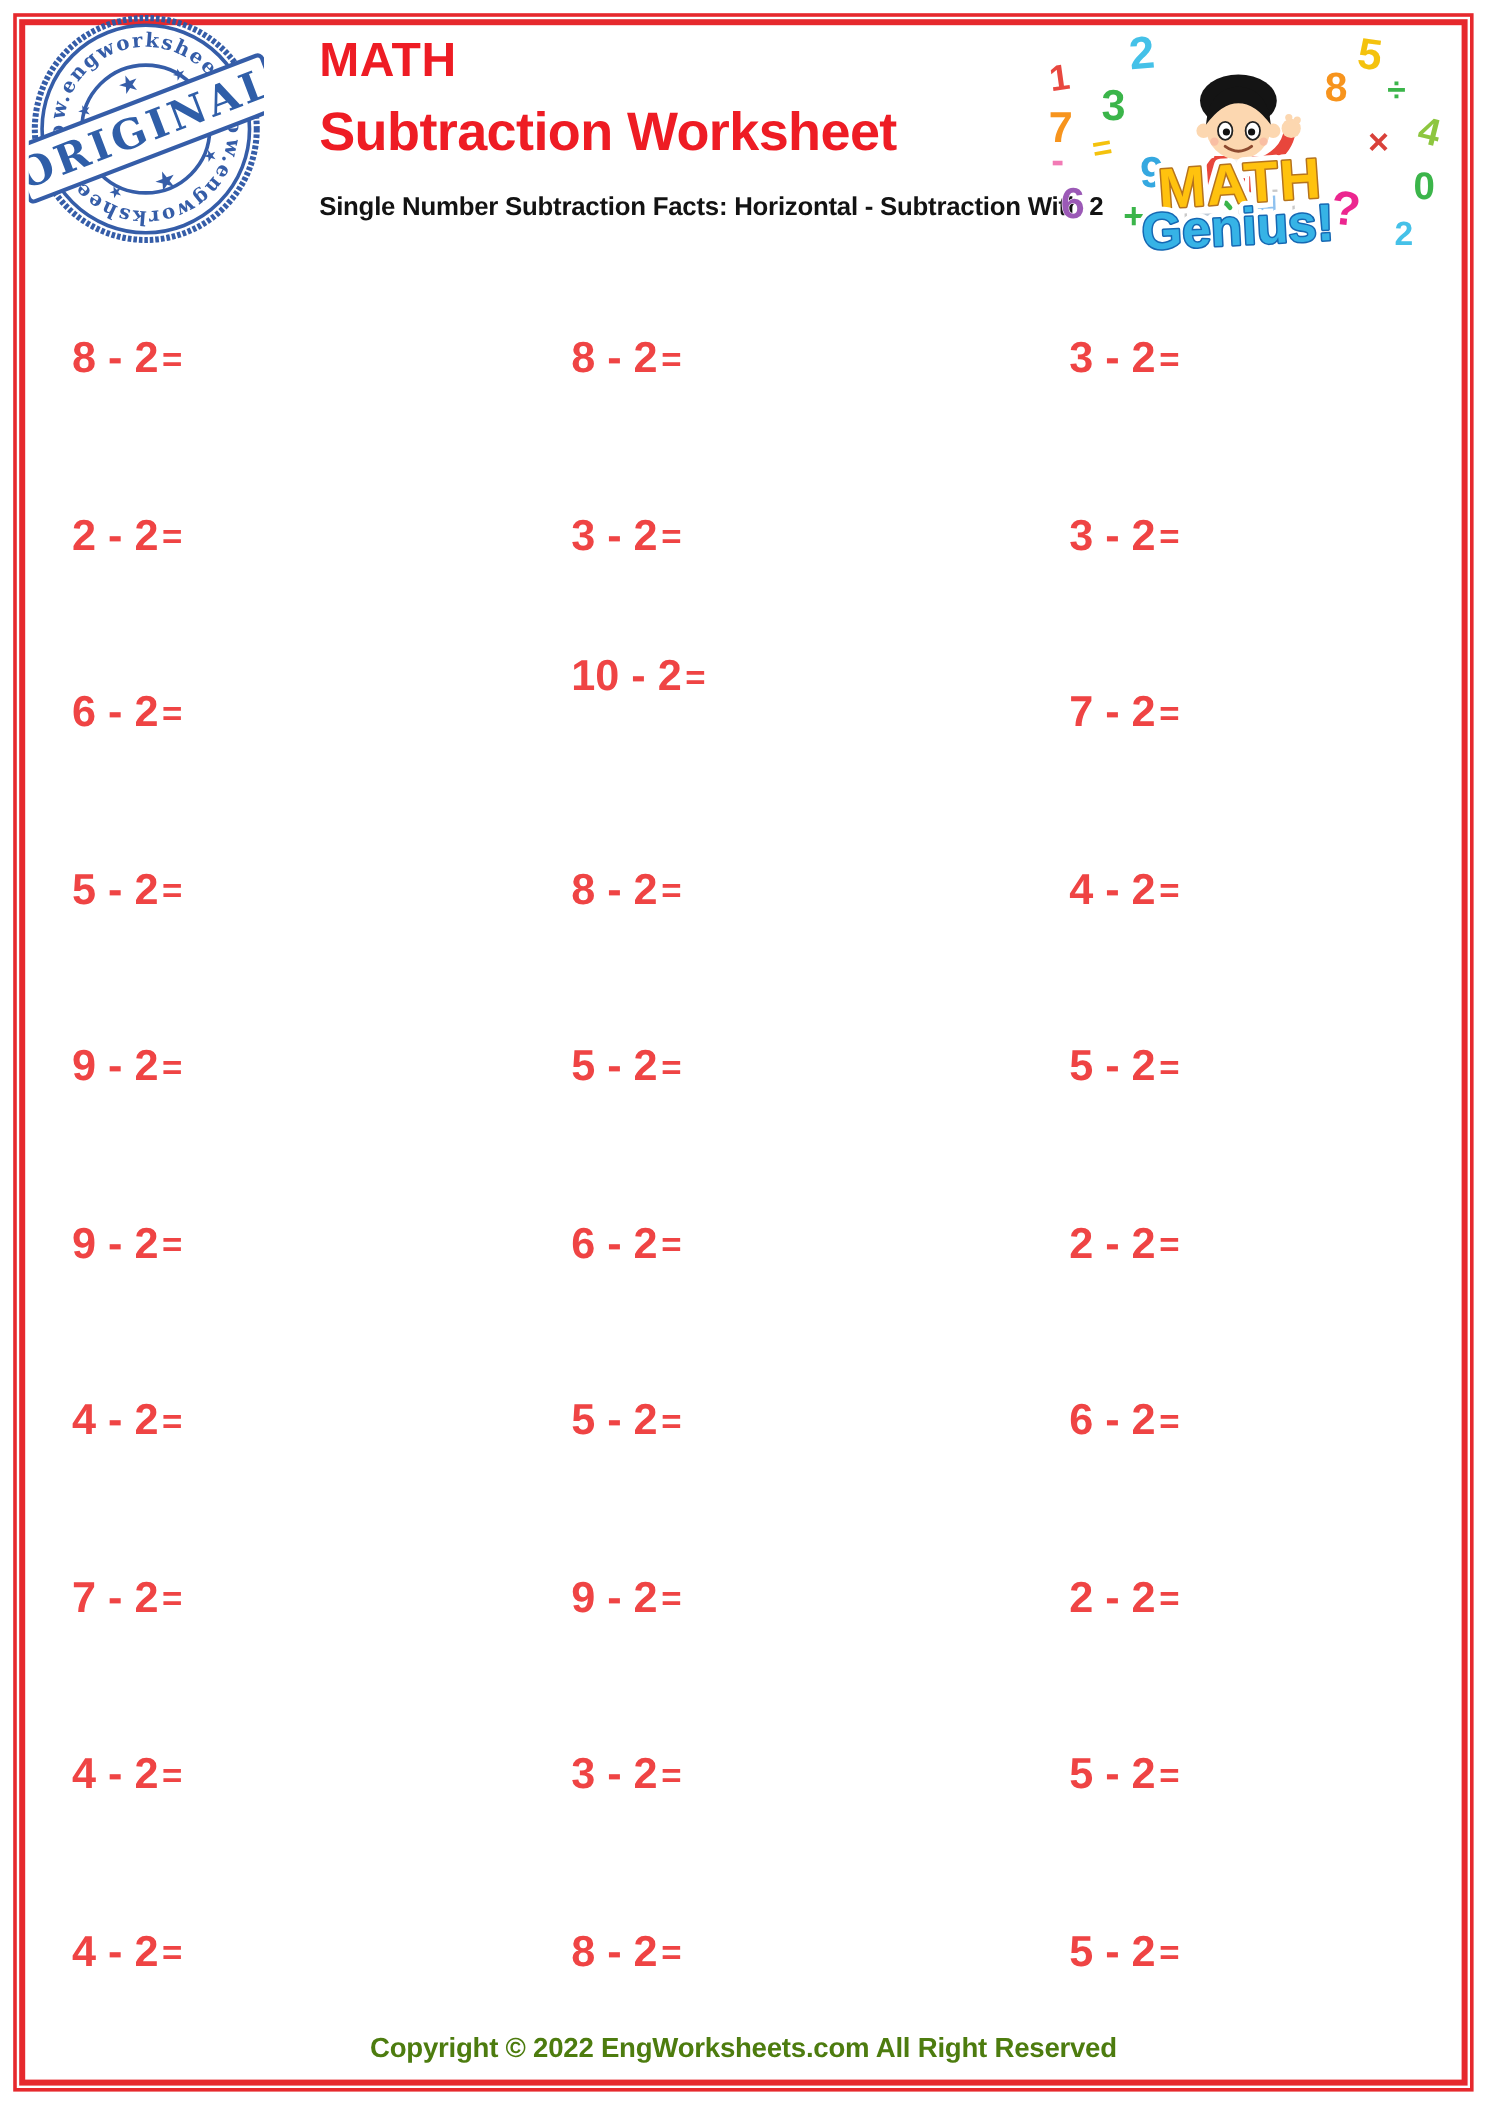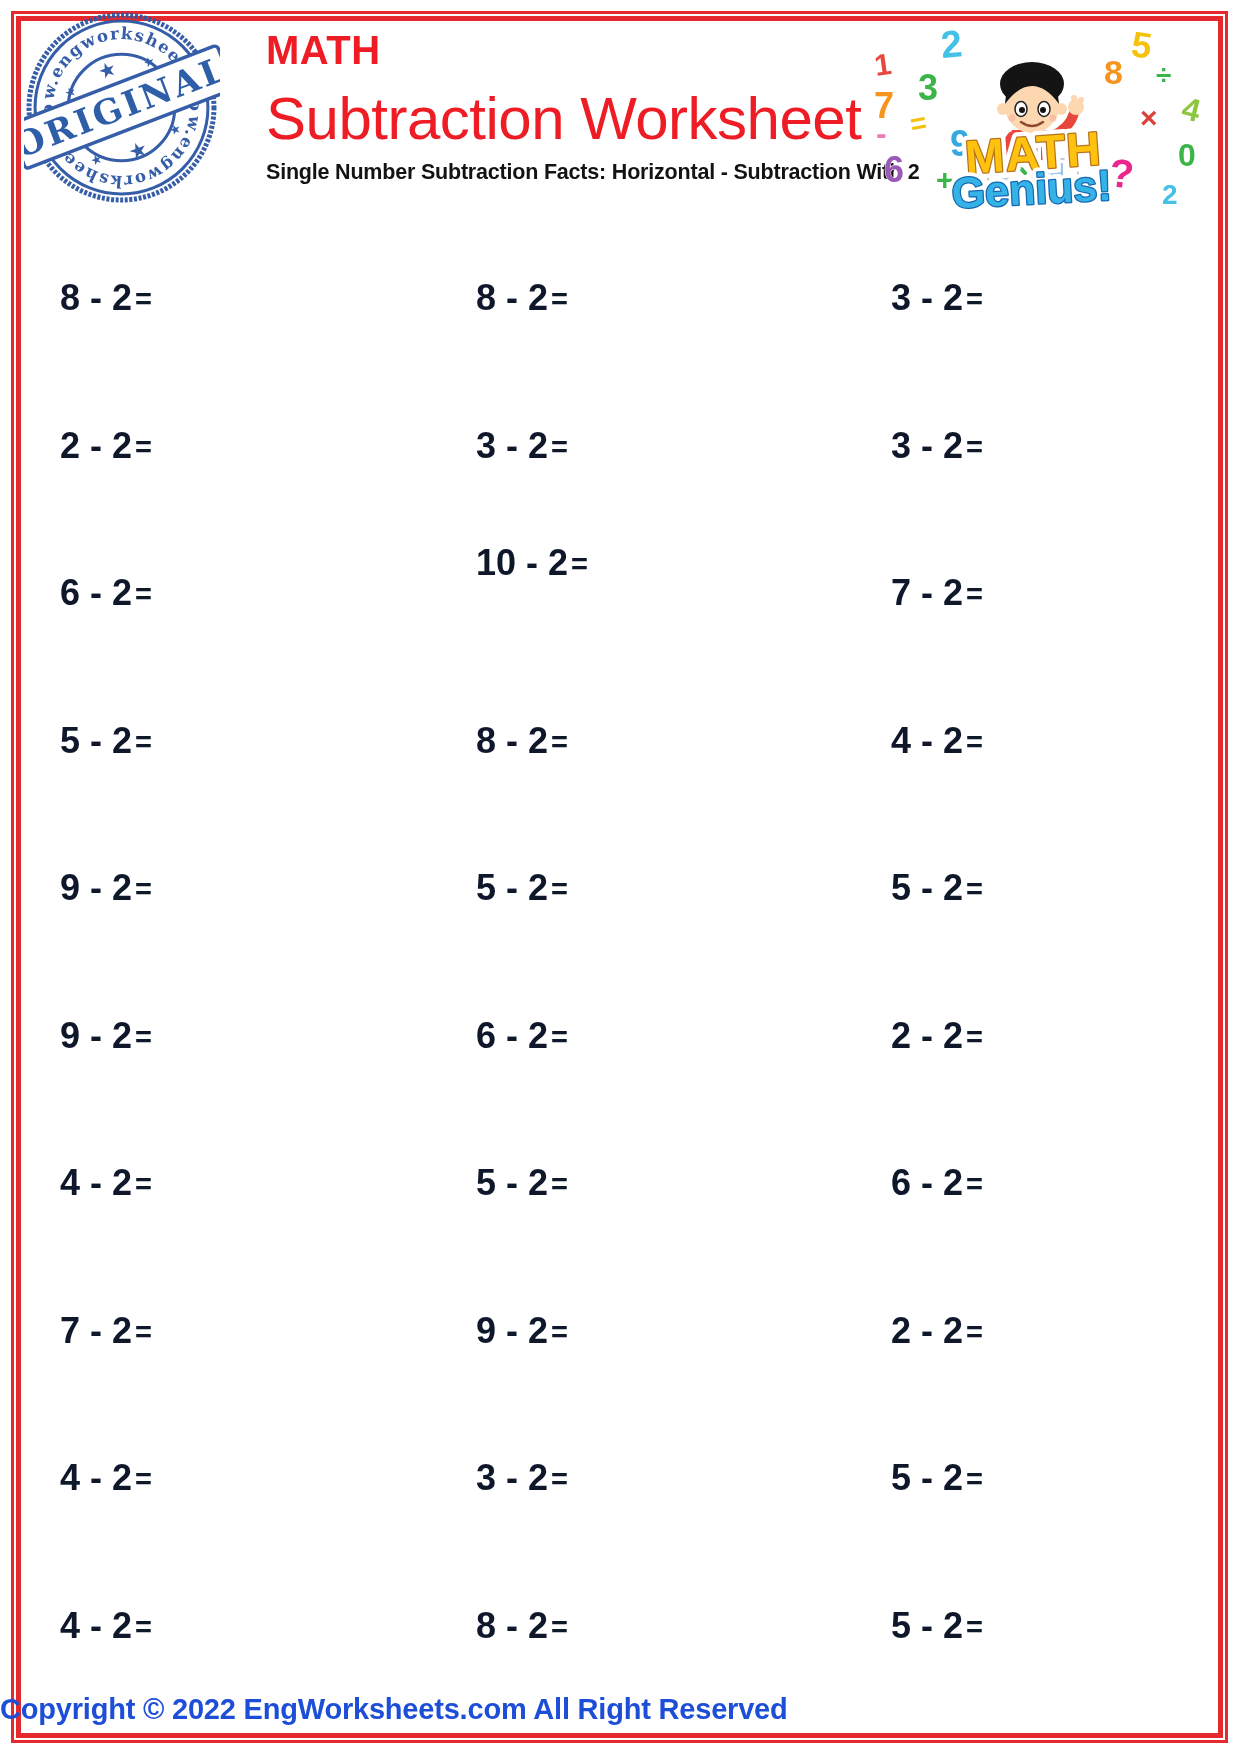--- a/index.html
+++ b/index.html
@@ -14,40 +14,40 @@
   .border-inner{position:absolute;inset:16px;border:5px solid #e6292d;}
 
   .stamp{position:absolute;left:24px;top:10px;width:196px;height:196px;opacity:.95;}
 
   .hdr-kicker{
     position:absolute;left:266px;top:28px;
     font-size:40px;font-weight:bold;color:#ee1c24;letter-spacing:.5px;
   }
   .hdr-title{
     position:absolute;left:266px;top:84px;
-    font-size:60px;font-weight:normal;color:#ee1c24;letter-spacing:-.5px;
+    font-size:45px;font-weight:bold;color:#ee1c24;letter-spacing:-.5px;
   }
   .hdr-sub{
     position:absolute;left:266px;top:140px;
     font-size:21.5px;font-weight:bold;color:#131313;letter-spacing:-.2px;margin-top:20px;
   }
 
   .genius-logo{position:absolute;left:862px;top:14px;width:352px;height:196px;}
 
   .problem{
     position:absolute;
-    font-size:36px;font-weight:bold;color:#0f172a;
+    font-size:36px;font-weight:bold;color:#ef4444;
     line-height:52px;white-space:nowrap;letter-spacing:0;
   }
   .problem .eq{font-size:29px;margin-left:3px;vertical-align:1px;}
 
   .copyright{
     position:absolute;left:0;top:1693px;width:100%;
-    text-align:left;
-    font-size:29px;font-weight:bold;color:#1d4ed8;letter-spacing:-.2px;
+    text-align:center;
+    font-size:23px;font-weight:bold;color:#4d7c0f;letter-spacing:-.2px;
   }
 </style>
 </head>
 <body>
 
 <div class="page">
 
   <div class="border-outer"></div>
   <div class="border-inner"></div>
 

